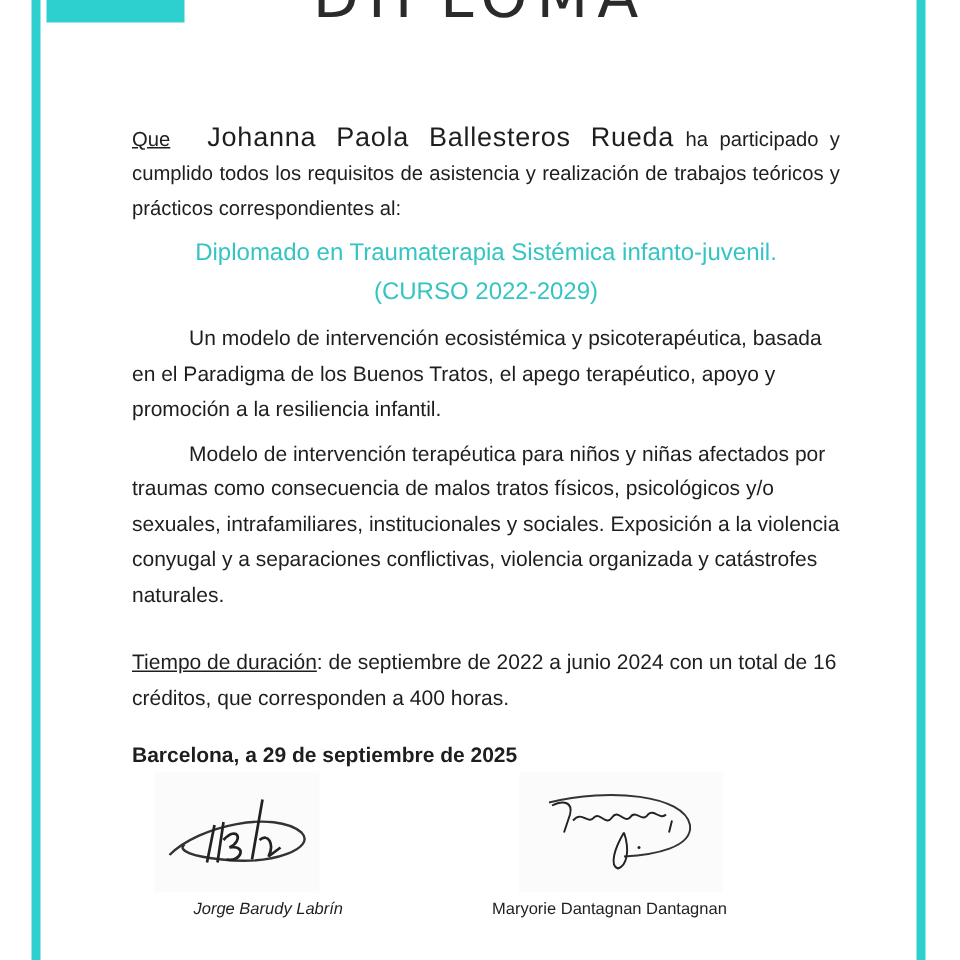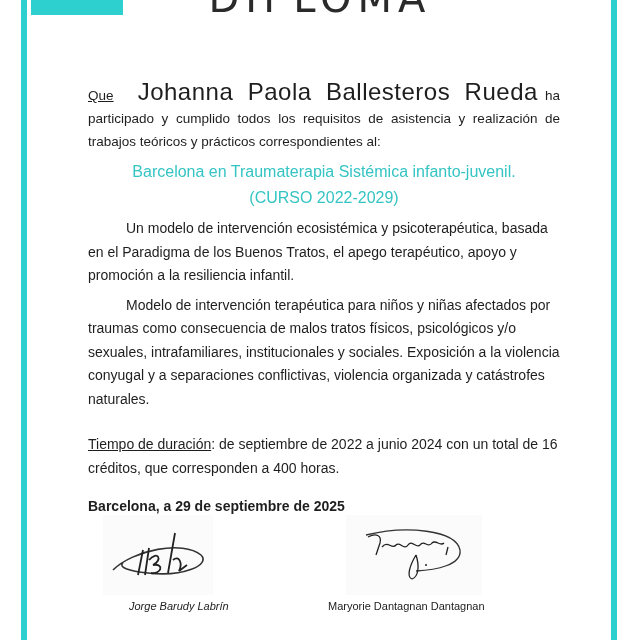--- a/index.html
+++ b/index.html
@@ -21,21 +21,21 @@
       position: absolute; left: 0; width: 640px; top: -22px; text-align: center;
       font-family: "DejaVu Sans", sans-serif; font-size: 40px; letter-spacing: 6px;
       color: #2a2a2a; line-height: 40px;
     }
     .content {
       position: absolute; left: 88px; width: 472px; top: 80px;
       font-family: "Liberation Sans", sans-serif; font-size: 14px; color: #1e1e1e;
     }
     .intro { line-height: 23px; text-align: justify; }
     .intro .que { font-size: 13.5px; text-decoration: underline; }
-    .intro .name { font-size: 24px; letter-spacing: 0.5px; word-spacing: 4px; margin-left: 17px; }
+    .intro .name { font-size: 18px; letter-spacing: 0.5px; word-spacing: 4px; margin-left: 17px; }
     .intro .rest { font-size: 13.5px; }
     .course {
       text-align: center; color: #35c4c4; font-size: 16px; line-height: 26px; margin-top: 6px;
     }
     .para {
       font-size: 14px; line-height: 23.5px; margin-top: 6px;
     }
     .indent { display: inline-block; width: 38px; }
     .duration { margin-top: 22px; font-size: 14px; line-height: 23.5px; }
     .duration .label { text-decoration: underline; text-align: right; }
@@ -62,21 +62,21 @@
 <div class="title">DIPLOMA</div>
 
 <div class="content">
   <div class="intro">
     <span class="que">Que</span>
     <span class="name">Johanna Paola Ballesteros Rueda</span>
     <span class="rest">ha participado y cumplido todos los requisitos de asistencia y realización de trabajos teóricos y prácticos correspondientes al:</span>
   </div>
 
   <div class="course">
-    <div>Barcelona en Traumaterapia Sistémica infanto-juvenil.</div>
+    <div>Diplomado en Traumaterapia Sistémica infanto-juvenil.</div>
     <div>(CURSO 2022-2029)</div>
   </div>
 
   <div class="para">
     <span class="indent"></span><span>Un modelo de intervención ecosistémica y psicoterapéutica, basada en el Paradigma de los Buenos Tratos, el apego terapéutico, apoyo y promoción a la resiliencia infantil.</span>
   </div>
   <div class="para">
     <span class="indent"></span><span>Modelo de intervención terapéutica para niños y niñas afectados por traumas como consecuencia de malos tratos físicos, psicológicos y/o sexuales, intrafamiliares, institucionales y sociales. Exposición a la violencia conyugal y a separaciones conflictivas, violencia organizada y catástrofes naturales.</span>
   </div>
 

